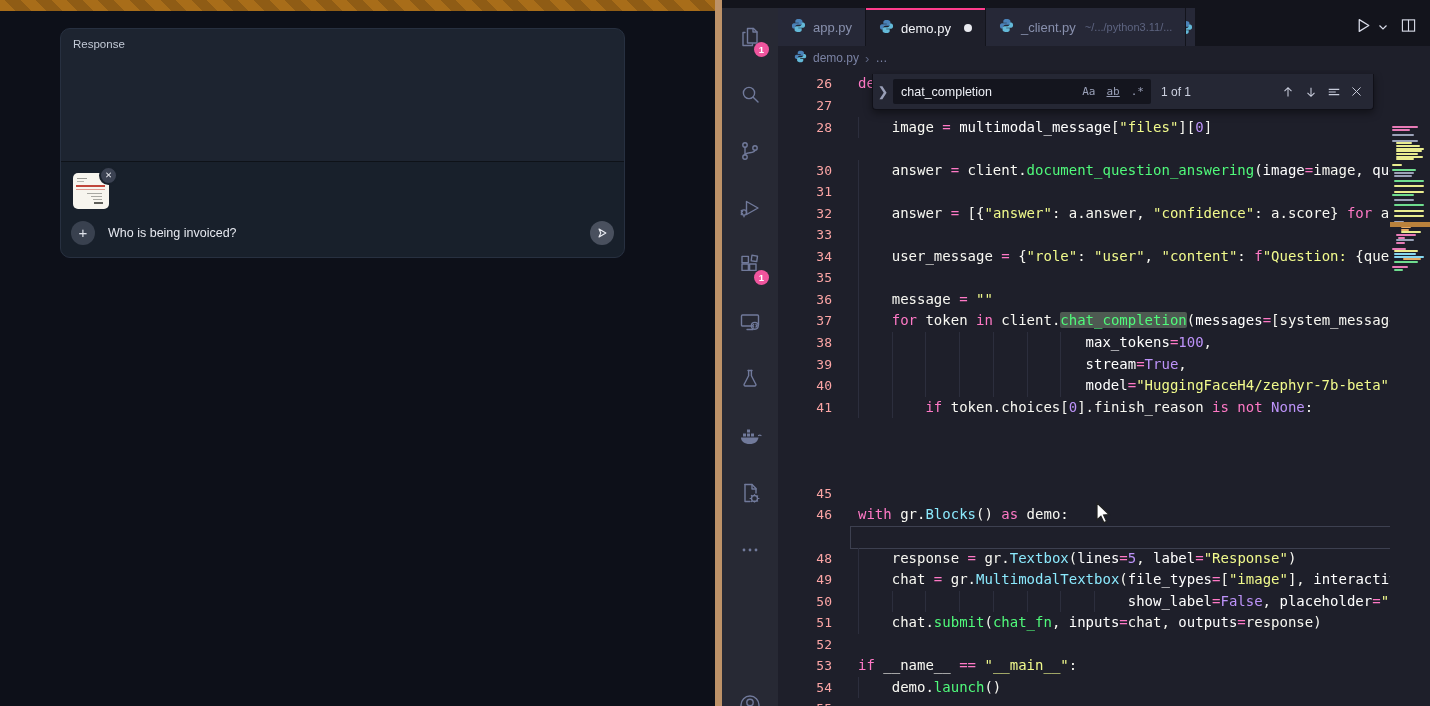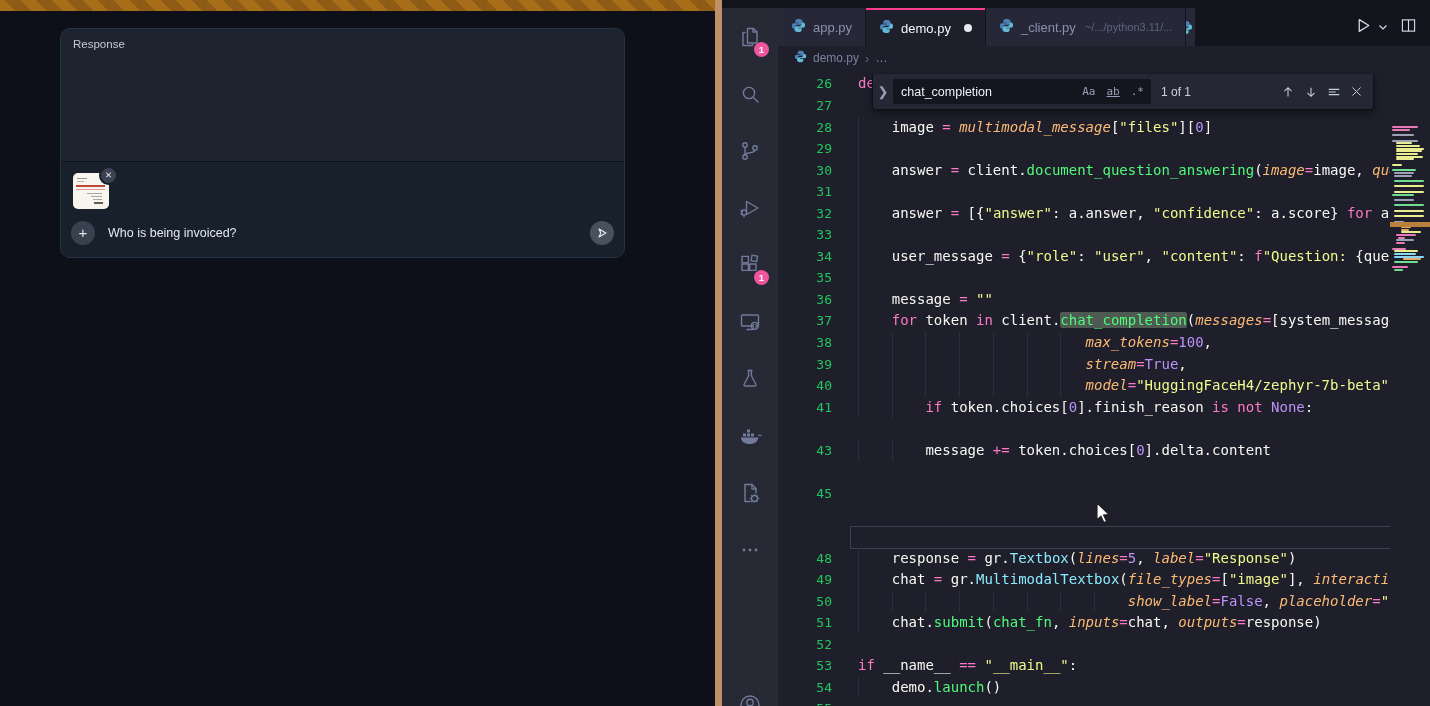--- a/index.html
+++ b/index.html
@@ -63,27 +63,27 @@
   #tab-sliver svg{position:absolute;left:-8px;top:12px;}
   #editor-actions{margin-left:auto;display:flex;align-items:center;gap:13px;padding:0 14px;color:#d8dbe8;}
   #breadcrumb{height:24px;background:#1e1f2a;display:flex;align-items:center;gap:6px;
               padding-left:16px;font-size:12px;color:#7a82a3;}
   #breadcrumb .sep{color:#5d6480;font-size:13px;}
 
   #codearea{position:relative;height:636px;background:#1e1f2a;overflow:hidden;}
   #lines{position:absolute;left:0;top:0;bottom:0;right:40px;overflow:hidden;}
   .code-line{position:absolute;left:0;right:0;height:21.55px;white-space:pre;
              font-family:"DejaVu Sans Mono",monospace;font-size:14px;line-height:21.55px;}
-  .code-line .ln{position:absolute;left:0;width:54px;text-align:right;color:#22c55e;font-size:13px;}
+  .code-line .ln{position:absolute;left:0;width:54px;text-align:right;color:#fca5a5;font-size:13px;}
   .code-line .ln.active{color:#a6abc8;}
   .code-line .code{position:absolute;left:80px;top:0;}
   .guide{position:absolute;top:0;bottom:0;width:1px;background:#2c2e3d;}
   .tk-d{color:#f8f8f2}.tk-k{color:#ff79c6}.tk-o{color:#ff79c6}.tk-f{color:#50fa7b}
   .tk-c{color:#8be9fd}.tk-s{color:#f1fa8c}.tk-n{color:#bd93f9}
-  .tk-p{color:#fdba74;font-style:italic}
+  .tk-p{color:#ffffff;}
   .tk-m{background:#4e5a52;border-radius:2px;}
   #currentline{position:absolute;left:72px;width:540px;height:21.55px;
                border-top:1px solid #3d4050;border-bottom:1px solid #3d4050;border-left:1px solid #3d4050;}
 
   
   #findwidget{position:absolute;left:94px;top:4px;width:500px;height:35px;background:#252734;
               border:1px solid #101018;border-top:none;border-radius:0 0 4px 4px;
               box-shadow:0 3px 8px rgba(0,0,0,.45);display:flex;align-items:center;z-index:6;}
   #find-toggle{width:20px;text-align:center;color:#9aa0b8;font-size:13px;cursor:pointer;}
   #find-input{position:relative;width:258px;height:25px;background:#14151e;border-radius:2px;
@@ -286,35 +286,34 @@
           <span class="sep">›</span>
           <span>…</span>
         </div>
 
       <div id="codearea">
         <div id="currentline" style="top: 455.95px;"></div>
         <div id="lines">
             <div class="code-line" style="top: 3.4px;"><span class="ln">26</span><span class="code"><span class="tk-k">def</span><span class="tk-d"> </span><span class="tk-f">chat_fn</span><span class="tk-d">(</span><span class="tk-p">multimodal_message</span><span class="tk-d">):</span></span></div>
             <div class="code-line" style="top: 24.95px;"><span class="ln">27</span><span class="code"></span></div>
             <div class="code-line" style="top: 46.5px;"><i class="guide" style="left: 80px;"></i><span class="ln">28</span><span class="code"><span class="tk-d">    image </span><span class="tk-o">=</span><span class="tk-d"> </span><span class="tk-p">multimodal_message</span><span class="tk-d">[</span><span class="tk-s">"files"</span><span class="tk-d">][</span><span class="tk-n">0</span><span class="tk-d">]</span></span></div>
-            <div class="code-line" style="top: 68.05px;"><i class="guide" style="left: 80px;"></i><span class="ln">29</span><span class="code"></span></div>
             <div class="code-line" style="top: 89.6px;"><i class="guide" style="left: 80px;"></i><span class="ln">30</span><span class="code"><span class="tk-d">    answer </span><span class="tk-o">=</span><span class="tk-d"> client.</span><span class="tk-f">document_question_answering</span><span class="tk-d">(</span><span class="tk-p">image</span><span class="tk-o">=</span><span class="tk-d">image, </span><span class="tk-p">question</span></span></div>
             <div class="code-line" style="top: 111.15px;"><i class="guide" style="left: 80px;"></i><span class="ln">31</span><span class="code"></span></div>
             <div class="code-line" style="top: 132.7px;"><i class="guide" style="left: 80px;"></i><span class="ln">32</span><span class="code"><span class="tk-d">    answer </span><span class="tk-o">=</span><span class="tk-d"> [{</span><span class="tk-s">"answer"</span><span class="tk-d">: a.answer, </span><span class="tk-s">"confidence"</span><span class="tk-d">: a.score} </span><span class="tk-k">for</span><span class="tk-d"> a </span></span></div>
             <div class="code-line" style="top: 154.25px;"><i class="guide" style="left: 80px;"></i><span class="ln">33</span><span class="code"></span></div>
             <div class="code-line" style="top: 175.8px;"><i class="guide" style="left: 80px;"></i><span class="ln">34</span><span class="code"><span class="tk-d">    user_message </span><span class="tk-o">=</span><span class="tk-d"> {</span><span class="tk-s">"role"</span><span class="tk-d">: </span><span class="tk-s">"user"</span><span class="tk-d">, </span><span class="tk-s">"content"</span><span class="tk-d">: </span><span class="tk-k">f</span><span class="tk-s">"Question: </span><span class="tk-d">{question}</span></span></div>
             <div class="code-line" style="top: 197.35px;"><i class="guide" style="left: 80px;"></i><span class="ln">35</span><span class="code"></span></div>
             <div class="code-line" style="top: 218.9px;"><i class="guide" style="left: 80px;"></i><span class="ln">36</span><span class="code"><span class="tk-d">    message </span><span class="tk-o">=</span><span class="tk-d"> </span><span class="tk-s">""</span></span></div>
             <div class="code-line" style="top: 240.45px;"><i class="guide" style="left: 80px;"></i><span class="ln">37</span><span class="code"><span class="tk-d">    </span><span class="tk-k">for</span><span class="tk-d"> token </span><span class="tk-k">in</span><span class="tk-d"> client.</span><span class="tk-f tk-m">chat_completion</span><span class="tk-d">(</span><span class="tk-p">messages</span><span class="tk-o">=</span><span class="tk-d">[system_message, user_message],</span></span></div>
             <div class="code-line" style="top: 262px;"><i class="guide" style="left: 80px;"></i><i class="guide" style="left: 113.72px;"></i><i class="guide" style="left: 147.44px;"></i><i class="guide" style="left: 181.16px;"></i><i class="guide" style="left: 214.88px;"></i><i class="guide" style="left: 248.6px;"></i><i class="guide" style="left: 282.32px;"></i><span class="ln">38</span><span class="code"><span class="tk-d">                           </span><span class="tk-p">max_tokens</span><span class="tk-o">=</span><span class="tk-n">100</span><span class="tk-d">,</span></span></div>
             <div class="code-line" style="top: 283.55px;"><i class="guide" style="left: 80px;"></i><i class="guide" style="left: 113.72px;"></i><i class="guide" style="left: 147.44px;"></i><i class="guide" style="left: 181.16px;"></i><i class="guide" style="left: 214.88px;"></i><i class="guide" style="left: 248.6px;"></i><i class="guide" style="left: 282.32px;"></i><span class="ln">39</span><span class="code"><span class="tk-d">                           </span><span class="tk-p">stream</span><span class="tk-o">=</span><span class="tk-n">True</span><span class="tk-d">,</span></span></div>
             <div class="code-line" style="top: 305.1px;"><i class="guide" style="left: 80px;"></i><i class="guide" style="left: 113.72px;"></i><i class="guide" style="left: 147.44px;"></i><i class="guide" style="left: 181.16px;"></i><i class="guide" style="left: 214.88px;"></i><i class="guide" style="left: 248.6px;"></i><i class="guide" style="left: 282.32px;"></i><span class="ln">40</span><span class="code"><span class="tk-d">                           </span><span class="tk-p">model</span><span class="tk-o">=</span><span class="tk-s">"HuggingFaceH4/zephyr-7b-beta"</span><span class="tk-d">):</span></span></div>
             <div class="code-line" style="top: 326.65px;"><i class="guide" style="left: 80px;"></i><i class="guide" style="left: 113.72px;"></i><span class="ln">41</span><span class="code"><span class="tk-d">        </span><span class="tk-k">if</span><span class="tk-d"> token.choices[</span><span class="tk-n">0</span><span class="tk-d">].finish_reason </span><span class="tk-k">is</span><span class="tk-d"> </span><span class="tk-k">not</span><span class="tk-d"> </span><span class="tk-n">None</span><span class="tk-d">:</span></span></div>
-            <div class="code-line" style="top: 369.75px;"><i class="guide" style="left: 80px;"></i><i class="guide" style="left: 113.72px;"></i><span class="ln">43</span><span class="code"><span class="tk-d">        message </span><span class="tk-o">+=</span><span class="tk-d"> token.choices[</span><span class="tk-n">0</span><span class="tk-d">].delta.content</span></span></div>
             <div class="code-line" style="top: 412.85px;"><span class="ln">45</span><span class="code"></span></div>
+            <div class="code-line" style="top: 434.4px;"><span class="ln">46</span><span class="code"><span class="tk-k">with</span><span class="tk-d"> gr.</span><span class="tk-c">Blocks</span><span class="tk-d">() </span><span class="tk-k">as</span><span class="tk-d"> demo:</span></span></div>
             <div class="code-line" style="top: 477.5px;"><i class="guide" style="left: 80px;"></i><span class="ln">48</span><span class="code"><span class="tk-d">    response </span><span class="tk-o">=</span><span class="tk-d"> gr.</span><span class="tk-c">Textbox</span><span class="tk-d">(</span><span class="tk-p">lines</span><span class="tk-o">=</span><span class="tk-n">5</span><span class="tk-d">, </span><span class="tk-p">label</span><span class="tk-o">=</span><span class="tk-s">"Response"</span><span class="tk-d">)</span></span></div>
             <div class="code-line" style="top: 499.05px;"><i class="guide" style="left: 80px;"></i><span class="ln">49</span><span class="code"><span class="tk-d">    chat </span><span class="tk-o">=</span><span class="tk-d"> gr.</span><span class="tk-c">MultimodalTextbox</span><span class="tk-d">(</span><span class="tk-p">file_types</span><span class="tk-o">=</span><span class="tk-d">[</span><span class="tk-s">"image"</span><span class="tk-d">], </span><span class="tk-p">interactive</span></span></div>
             <div class="code-line" style="top: 520.6px;"><i class="guide" style="left: 80px;"></i><i class="guide" style="left: 113.72px;"></i><i class="guide" style="left: 147.44px;"></i><i class="guide" style="left: 181.16px;"></i><i class="guide" style="left: 214.88px;"></i><i class="guide" style="left: 248.6px;"></i><i class="guide" style="left: 282.32px;"></i><i class="guide" style="left: 316.04px;"></i><span class="ln">50</span><span class="code"><span class="tk-d">                                </span><span class="tk-p">show_label</span><span class="tk-o">=</span><span class="tk-n">False</span><span class="tk-d">, </span><span class="tk-p">placeholder</span><span class="tk-o">=</span><span class="tk-s">"Upload an image and ask a question"</span></span></div>
             <div class="code-line" style="top: 542.15px;"><i class="guide" style="left: 80px;"></i><span class="ln">51</span><span class="code"><span class="tk-d">    chat.</span><span class="tk-f">submit</span><span class="tk-d">(</span><span class="tk-f">chat_fn</span><span class="tk-d">, </span><span class="tk-p">inputs</span><span class="tk-o">=</span><span class="tk-d">chat, </span><span class="tk-p">outputs</span><span class="tk-o">=</span><span class="tk-d">response)</span></span></div>
             <div class="code-line" style="top: 563.7px;"><span class="ln">52</span><span class="code"></span></div>
             <div class="code-line" style="top: 585.25px;"><span class="ln">53</span><span class="code"><span class="tk-k">if</span><span class="tk-d"> __name__ </span><span class="tk-o">==</span><span class="tk-d"> </span><span class="tk-s">"__main__"</span><span class="tk-d">:</span></span></div>
             <div class="code-line" style="top: 606.8px;"><i class="guide" style="left: 80px;"></i><span class="ln">54</span><span class="code"><span class="tk-d">    demo.</span><span class="tk-f">launch</span><span class="tk-d">()</span></span></div>
             <div class="code-line" style="top: 628.35px;"><span class="ln">55</span><span class="code"></span></div>
           </div>
 

